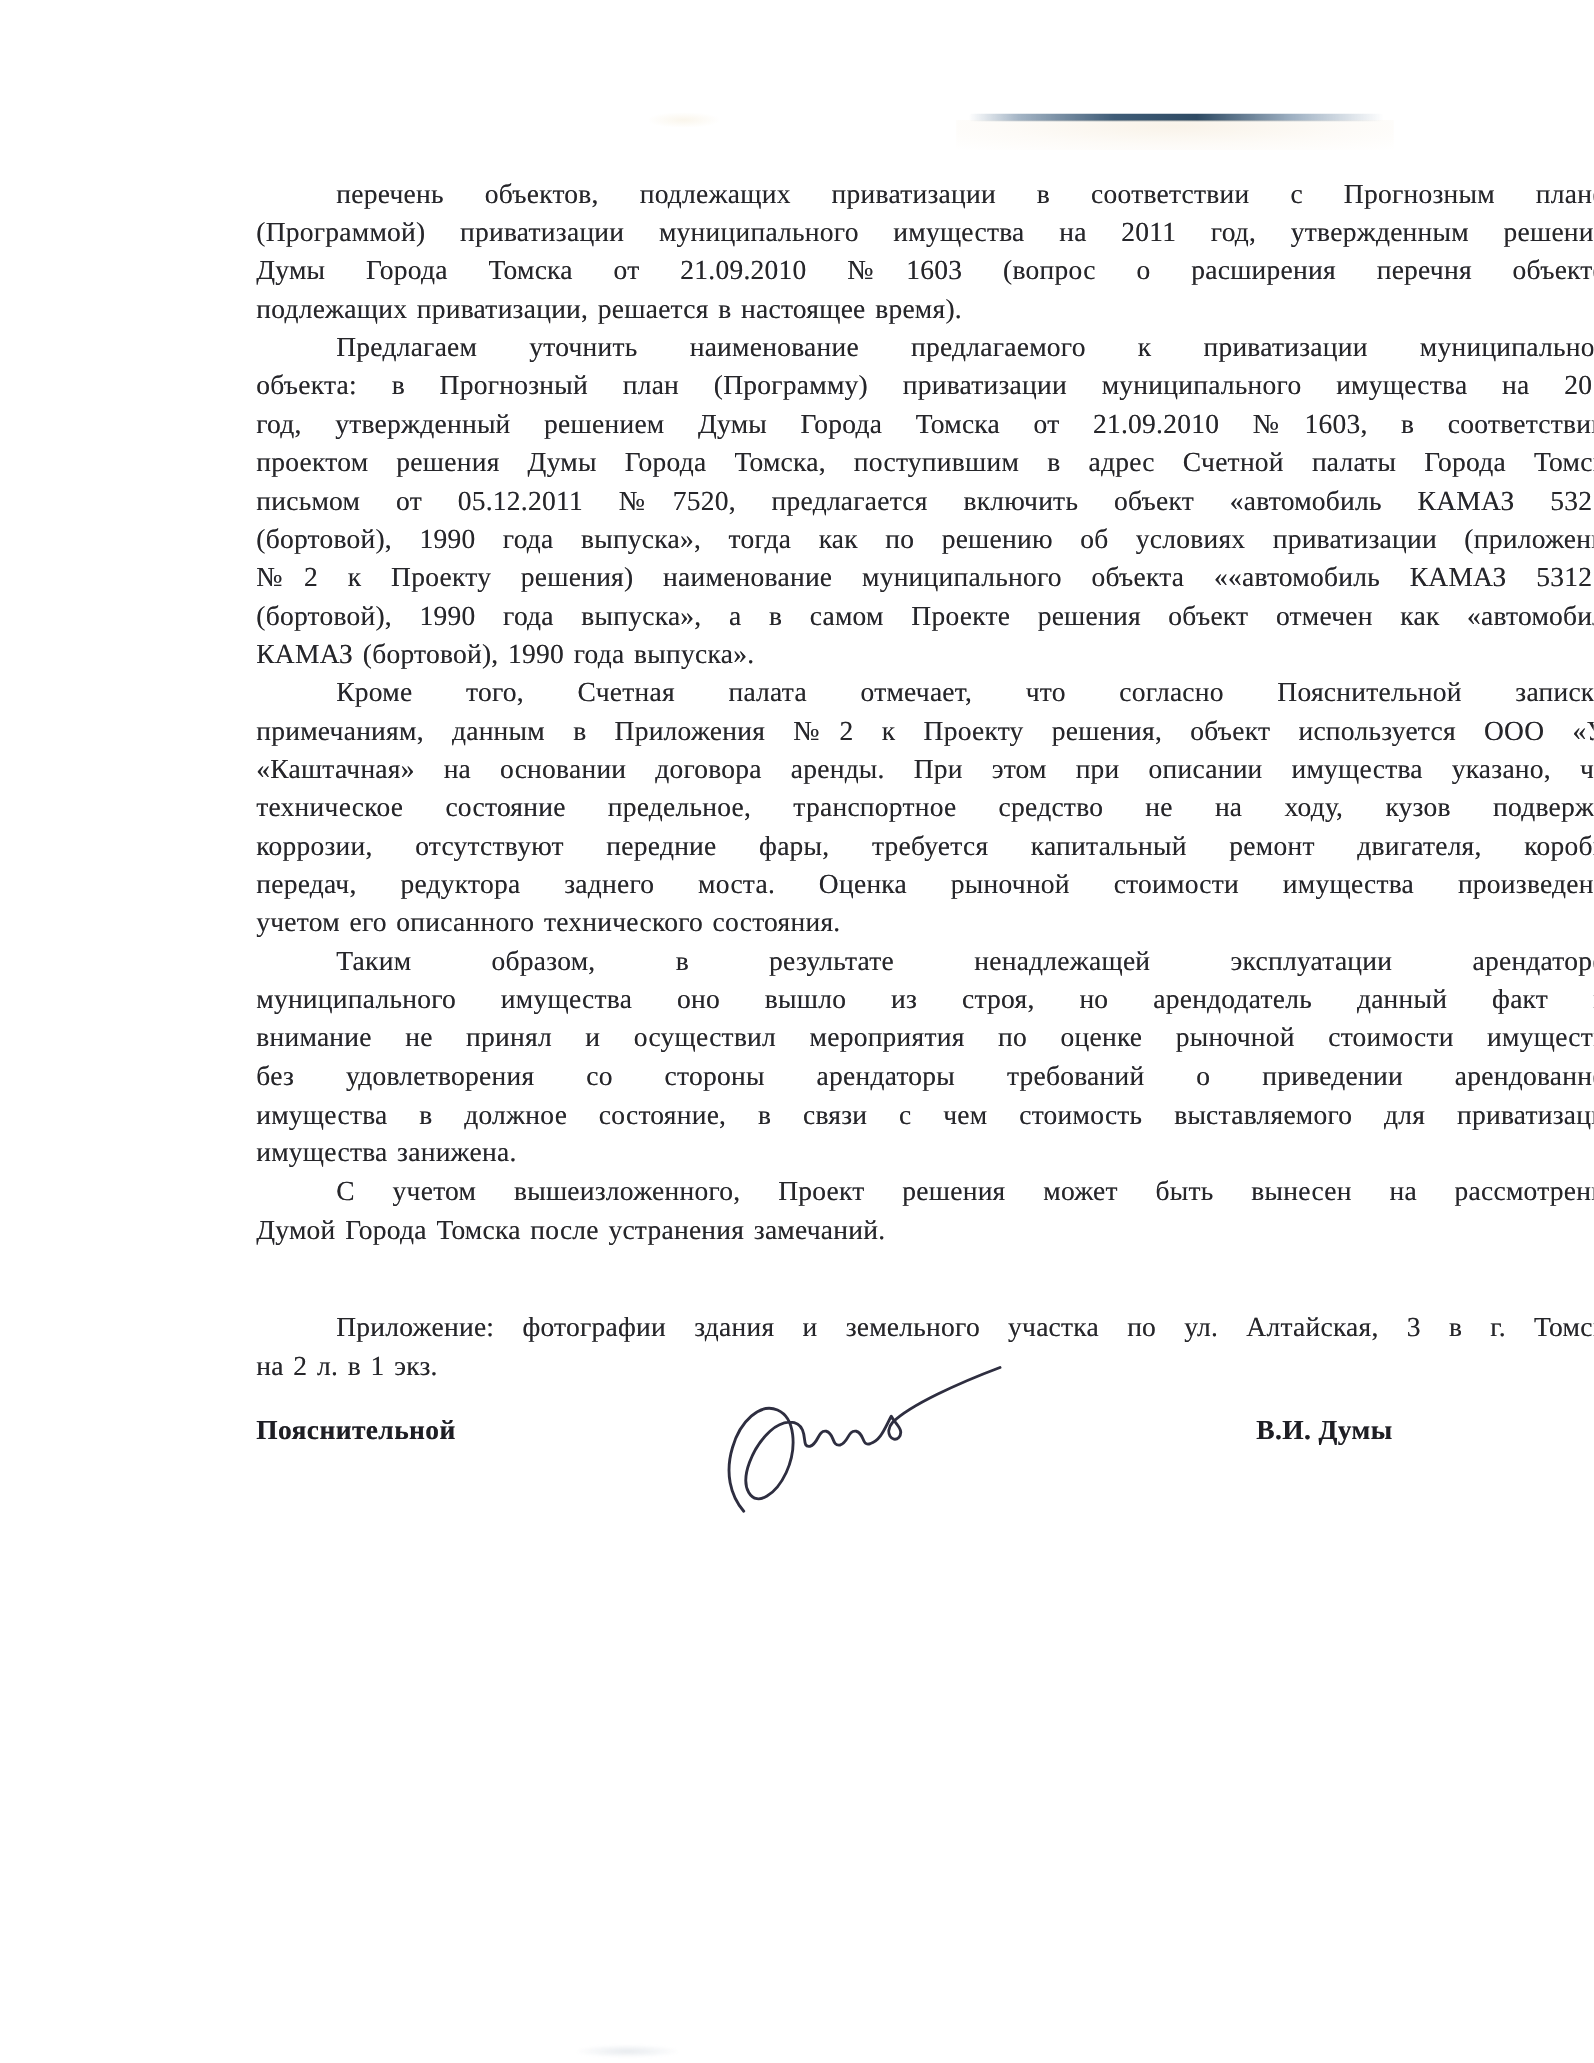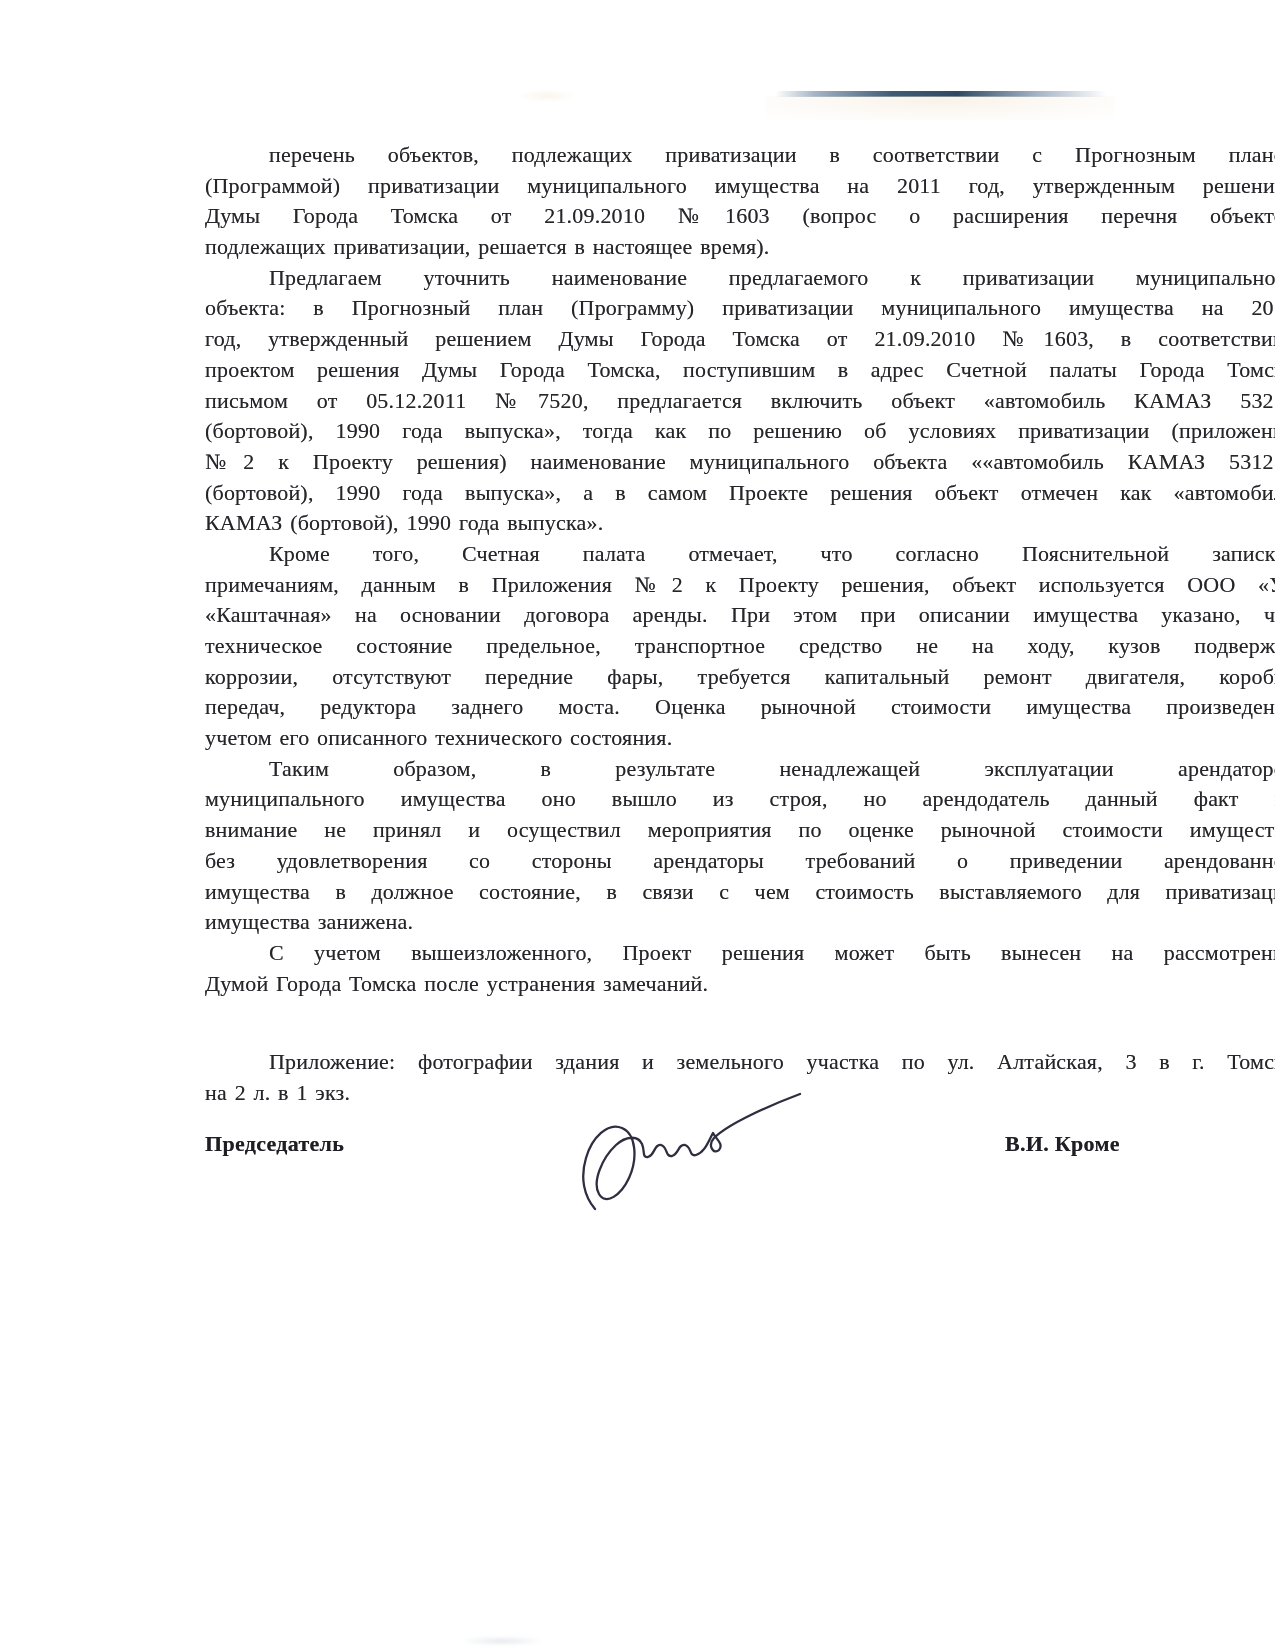--- a/index.html
+++ b/index.html
@@ -188,17 +188,17 @@
                C 101 72, 100 62, 107 63
                C 114 65, 111 75, 118 73
                C 127 70, 130 60, 135 51
                C 138 57, 146 62, 141 68
                C 136 73, 129 64, 136 56
                C 150 42, 190 24, 222 12" fill="none" stroke="#2e2e40" stroke-width="2.3" stroke-linecap="round" stroke-linejoin="round"></path>
     </svg>
   </div>
 
   <div class="footer-row">
-    <span class="footer-left">Председатель</span>
-    <span class="footer-right">В.И. Кроме</span>
+    <span class="footer-left">Пояснительной</span>
+    <span class="footer-right">В.И. Думы</span>
   </div>
 
 </div>
 
 </body></html>

